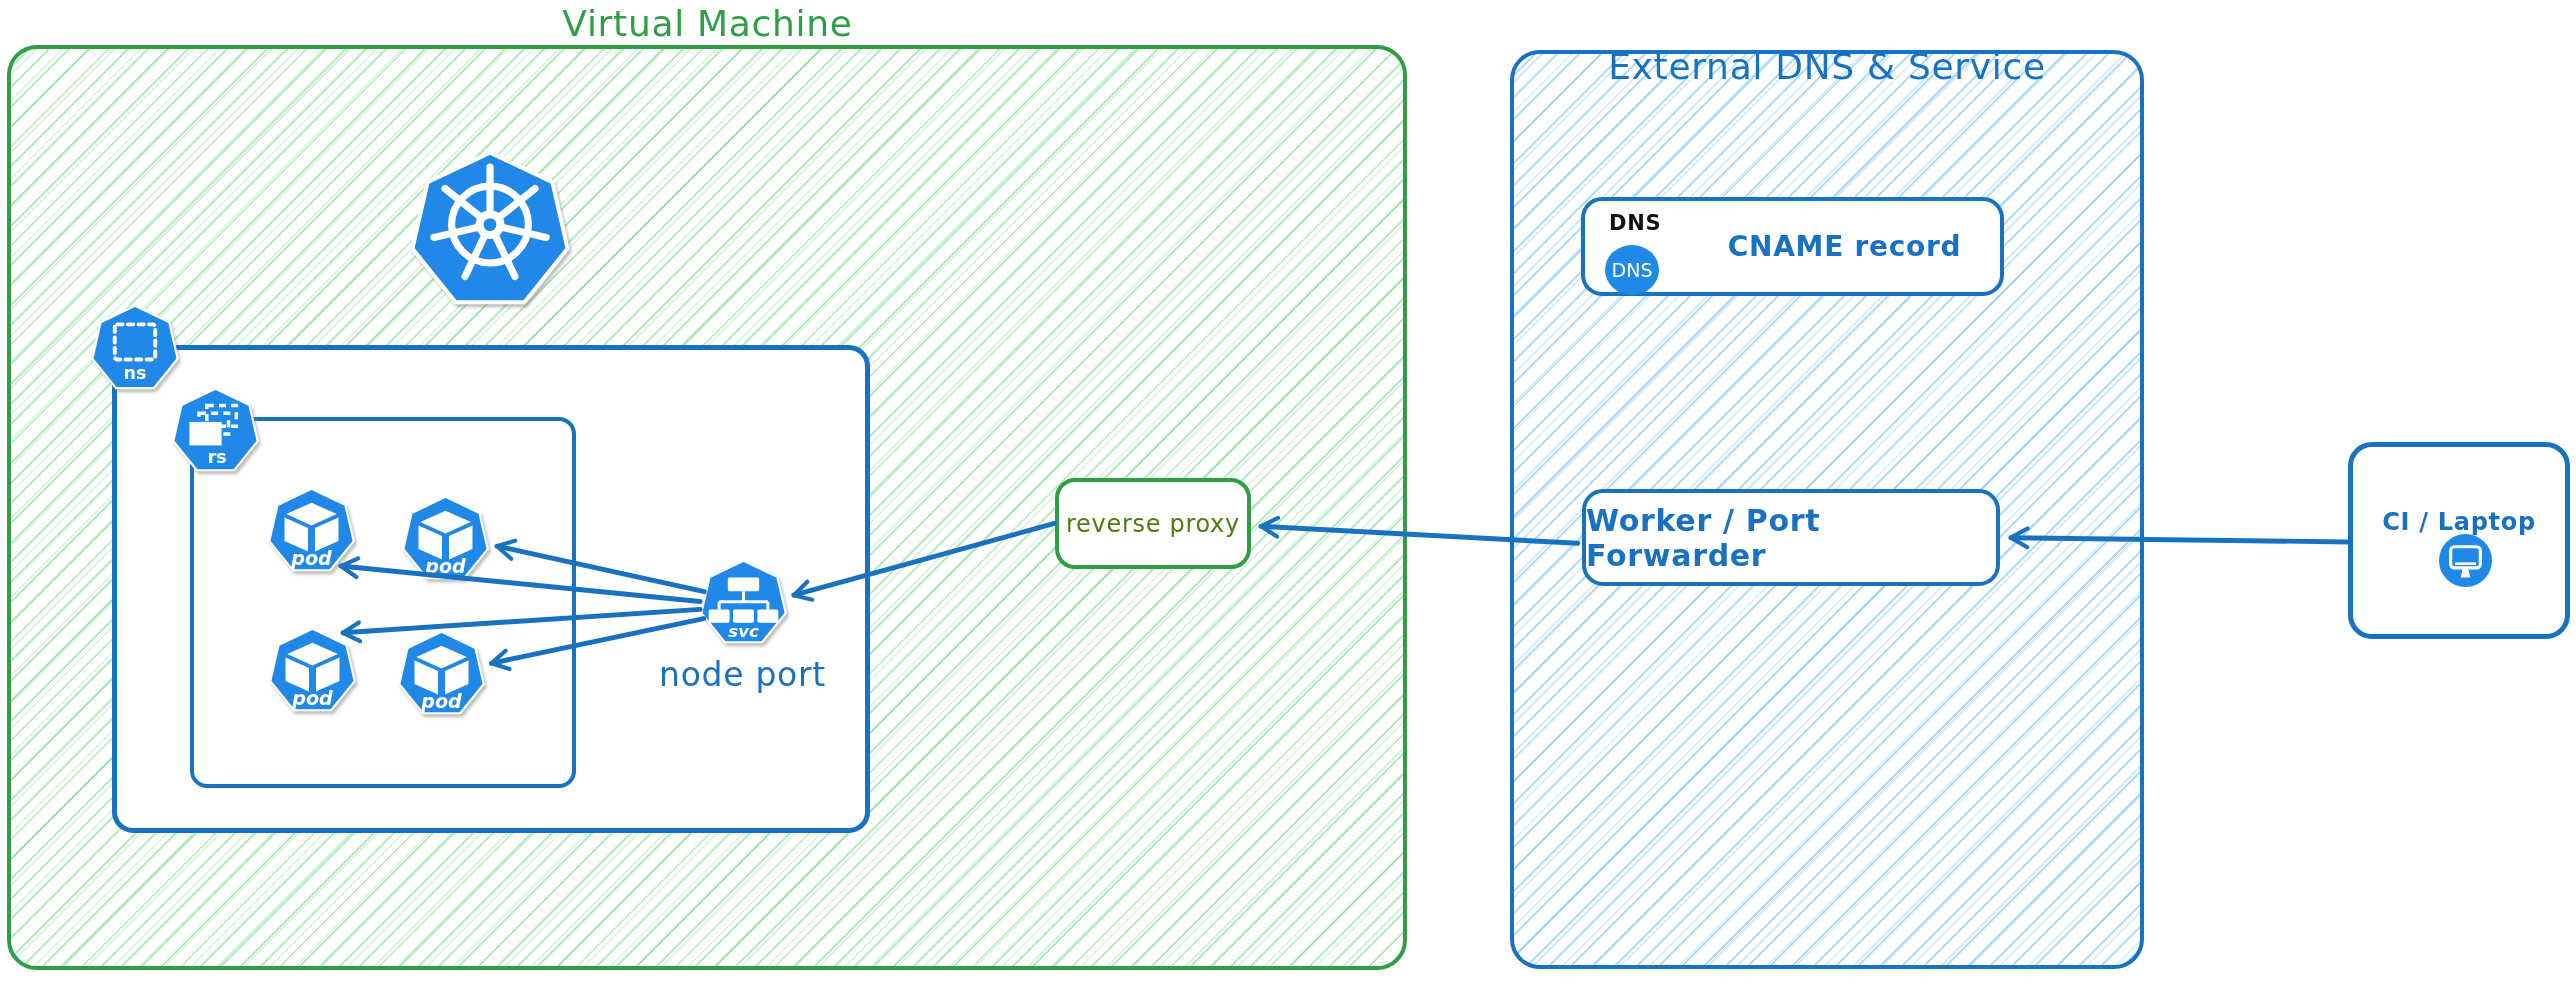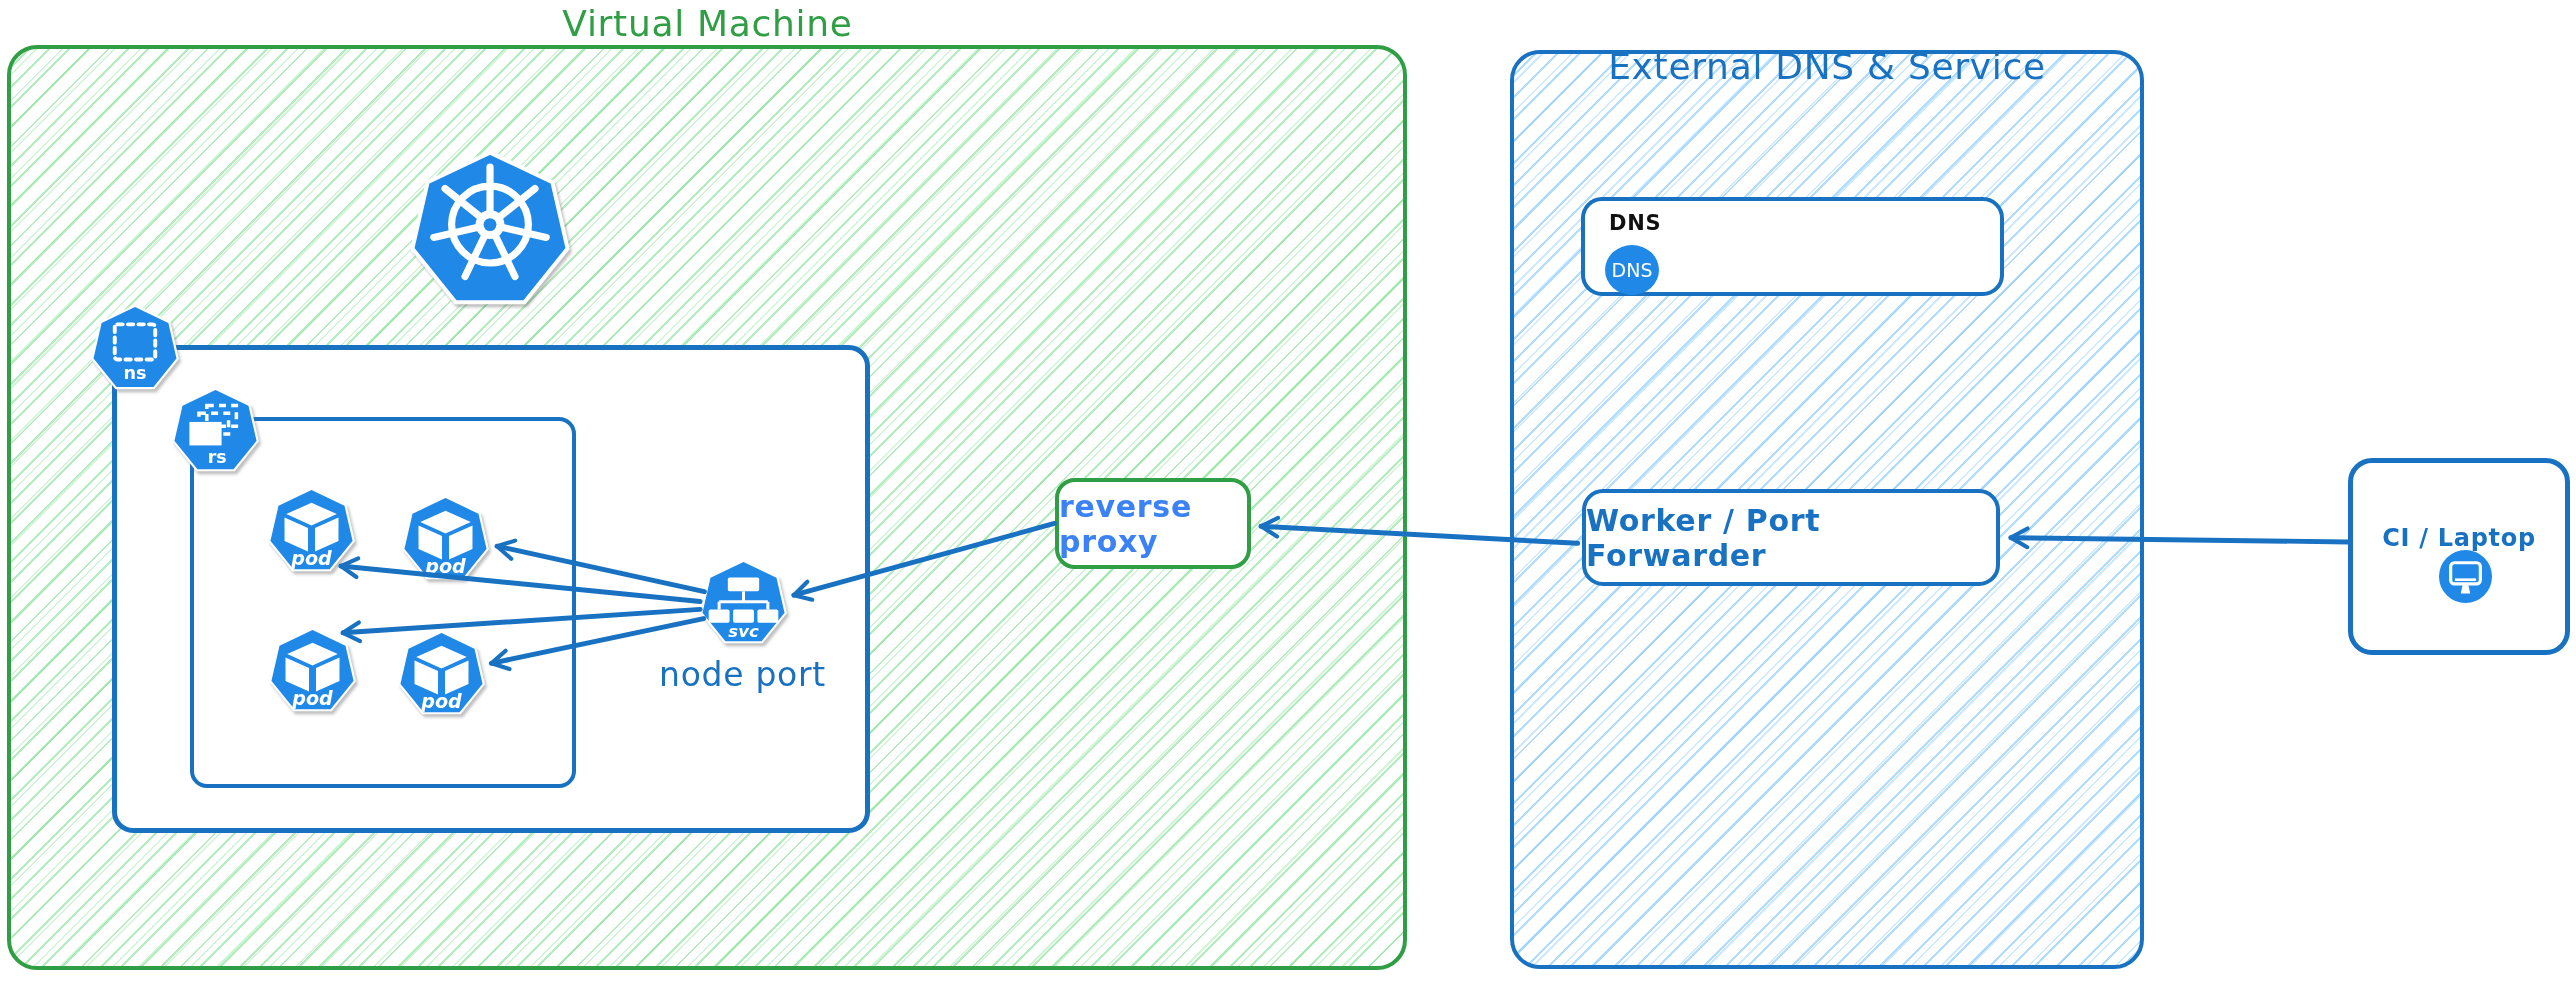--- a/index.html
+++ b/index.html
@@ -27,39 +27,39 @@
     font-size:36px;font-weight:400;letter-spacing:0.7px;text-align:center;
   }
   .vm-title{left:7px;top:2.8px;width:1401px;color:#2f9e44;}
   .ext-title{left:1510px;top:5.7px;width:634px;color:#1971c2;margin-top:40px;}
   .white-box{background:#ffffff;}
   .ns-box{left:112px;top:345px;width:748px;height:478px;border:5px solid #1971c2;border-radius:21px;}
   .rs-box{left:190px;top:417px;width:378px;height:363px;border:4.3px solid #1971c2;border-radius:17px;}
   .rp-box{
     left:1055px;top:478px;width:188px;height:83px;border:4.3px solid #2f9e44;border-radius:20px;
     display:flex;align-items:center;justify-content:center;
-    color:#3b82f6;font-size:30px;font-weight:700;letter-spacing:0.7px;
+    color:#4d7c0f;font-size:24px;font-weight:400;letter-spacing:0.7px;
   }
   .dns-box{left:1581px;top:197px;width:415px;height:91px;border:4.3px solid #1971c2;border-radius:21px;}
   .dns-tag{left:24px;top:10px;font-size:21px;font-weight:600;color:#111111;letter-spacing:0.7px;}
   .dns-circle{
     left:20px;top:44px;width:54px;height:50px;border-radius:50%;background:#2088e6;
     display:flex;align-items:center;justify-content:center;
     color:#ffffff;font-size:19px;font-weight:500;
   }
   .cname-label{
     left:107px;top:0;width:305px;height:91px;display:flex;align-items:center;justify-content:center;
     color:#1971c2;font-size:28px;font-weight:600;letter-spacing:0.7px;
   }
   .worker-box{
     left:1582px;top:489px;width:410px;height:89px;border:4.3px solid #1971c2;border-radius:21px;
     display:flex;align-items:center;justify-content:center;
     color:#1971c2;font-size:30px;font-weight:600;letter-spacing:0.7px;
   }
-  .ci-box{left:2348px;top:442px;width:212px;height:187px;border:5px solid #1971c2;border-radius:24px;margin-top:16px;}
+  .ci-box{left:2348px;top:442px;width:212px;height:187px;border:5px solid #1971c2;border-radius:24px;}
   .ci-label{left:0;top:61px;width:100%;text-align:center;color:#1971c2;font-size:24px;font-weight:600;letter-spacing:0.7px;}
   .monitor-circle{left:86px;top:87px;width:53px;height:53px;border-radius:50%;background:#2088e6;}
   .node-port-label{
     left:643px;top:655px;width:199px;text-align:center;
     color:#1971c2;font-size:33px;font-weight:400;letter-spacing:0.7px;
   }
   
   .hepta{filter:drop-shadow(2.8px 3.6px 1.4px rgba(110,110,110,.45));}
   svg text{font-family:"DejaVu Sans",sans-serif;}
   .arrow-layer{left:0;top:0;width:2576px;height:983px;pointer-events:none;}
@@ -153,20 +153,21 @@
 
 <div class="abs white-box rp-box">
   <span>reverse proxy</span>
 </div>
 
 <div class="abs white-box dns-box">
   <div class="abs dns-tag">DNS</div>
   <div class="abs dns-circle">
     <span>DNS</span>
   </div>
+  <div class="abs cname-label">CNAME record</div>
 </div>
 
 <div class="abs white-box worker-box">
   <span>Worker / Port Forwarder</span>
 </div>
 
 <div class="abs white-box ci-box">
   <div class="abs ci-label">CI / Laptop</div>
   <div class="abs monitor-circle">
     <svg width="53" height="53" viewBox="0 0 100 100">

